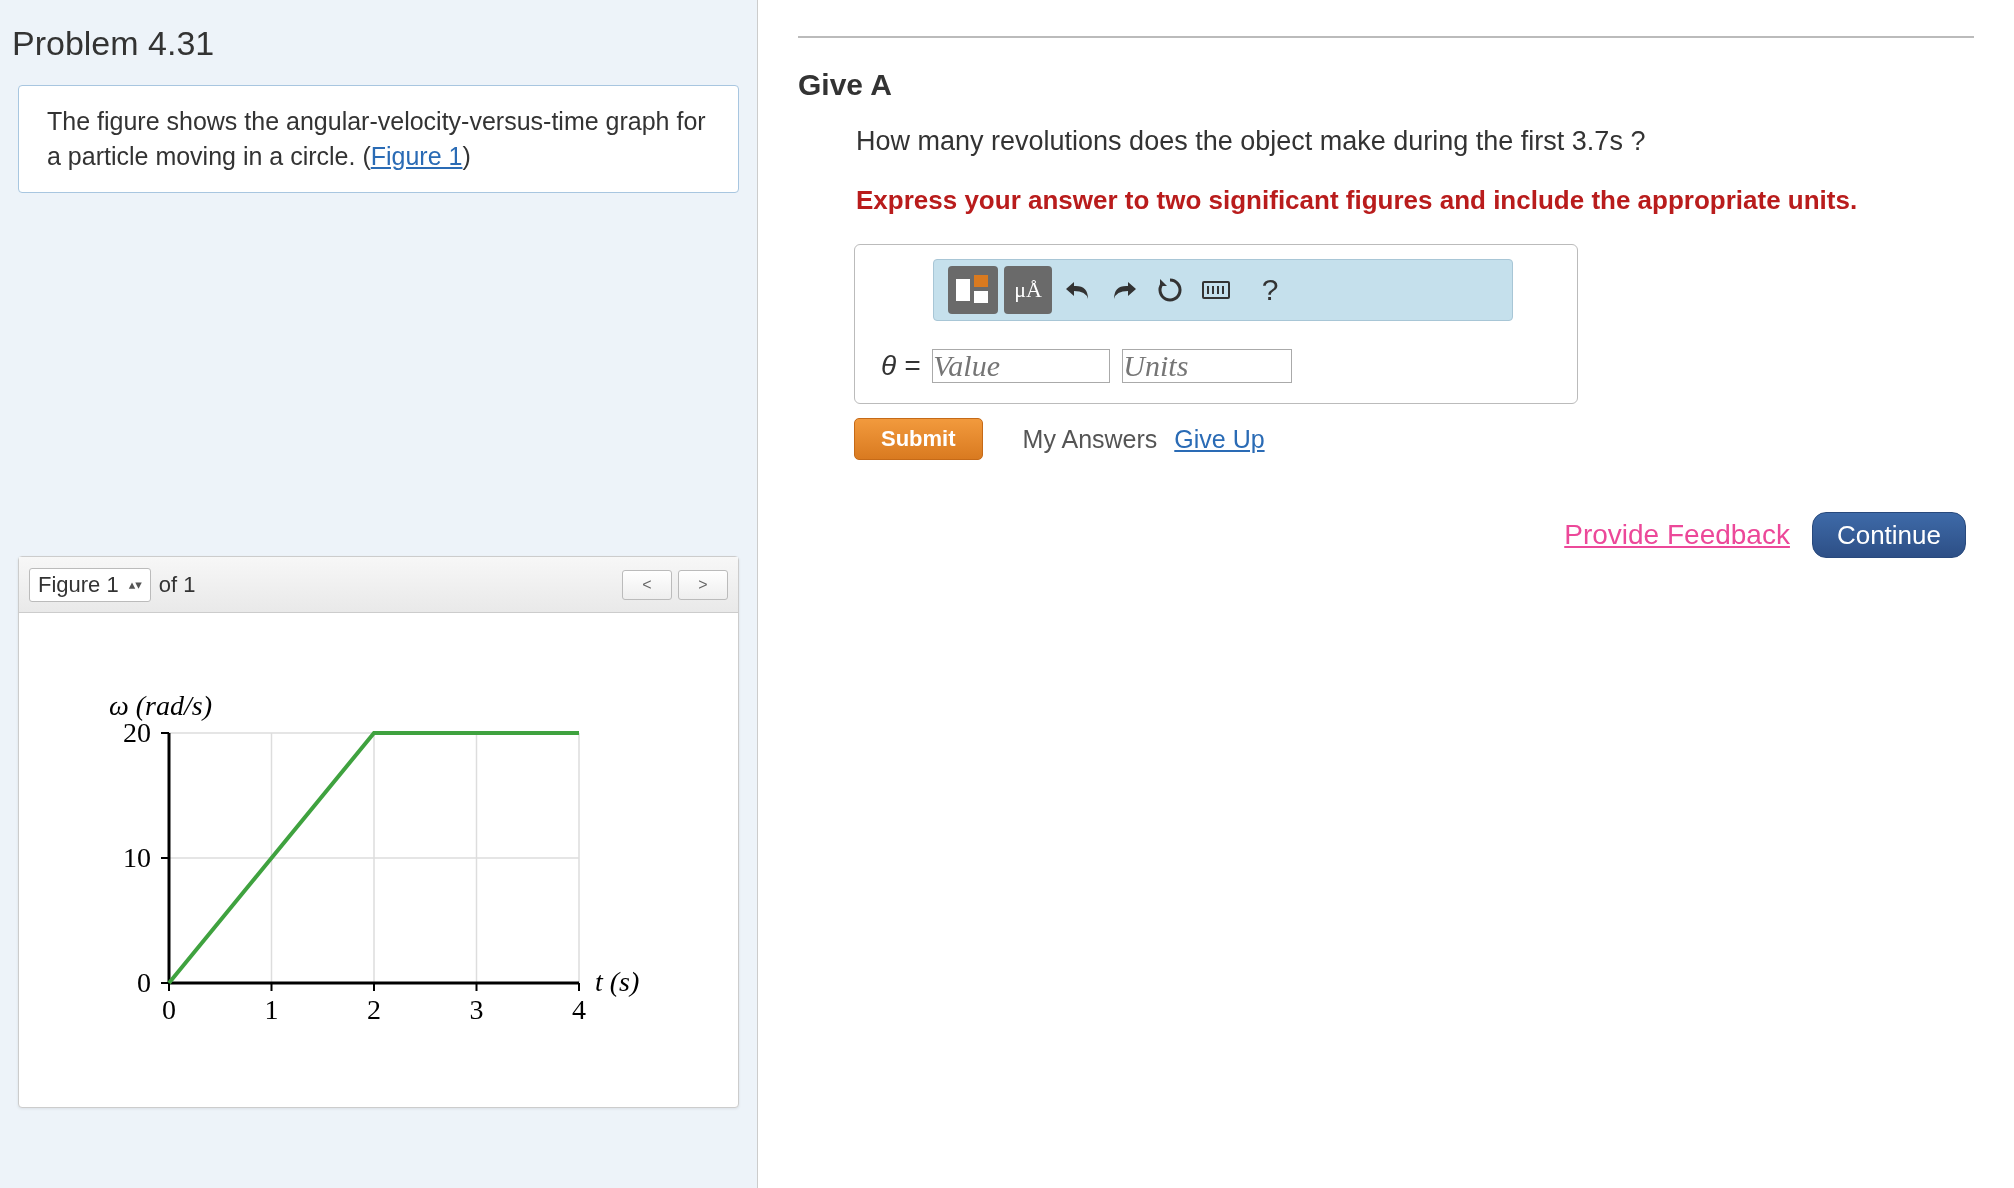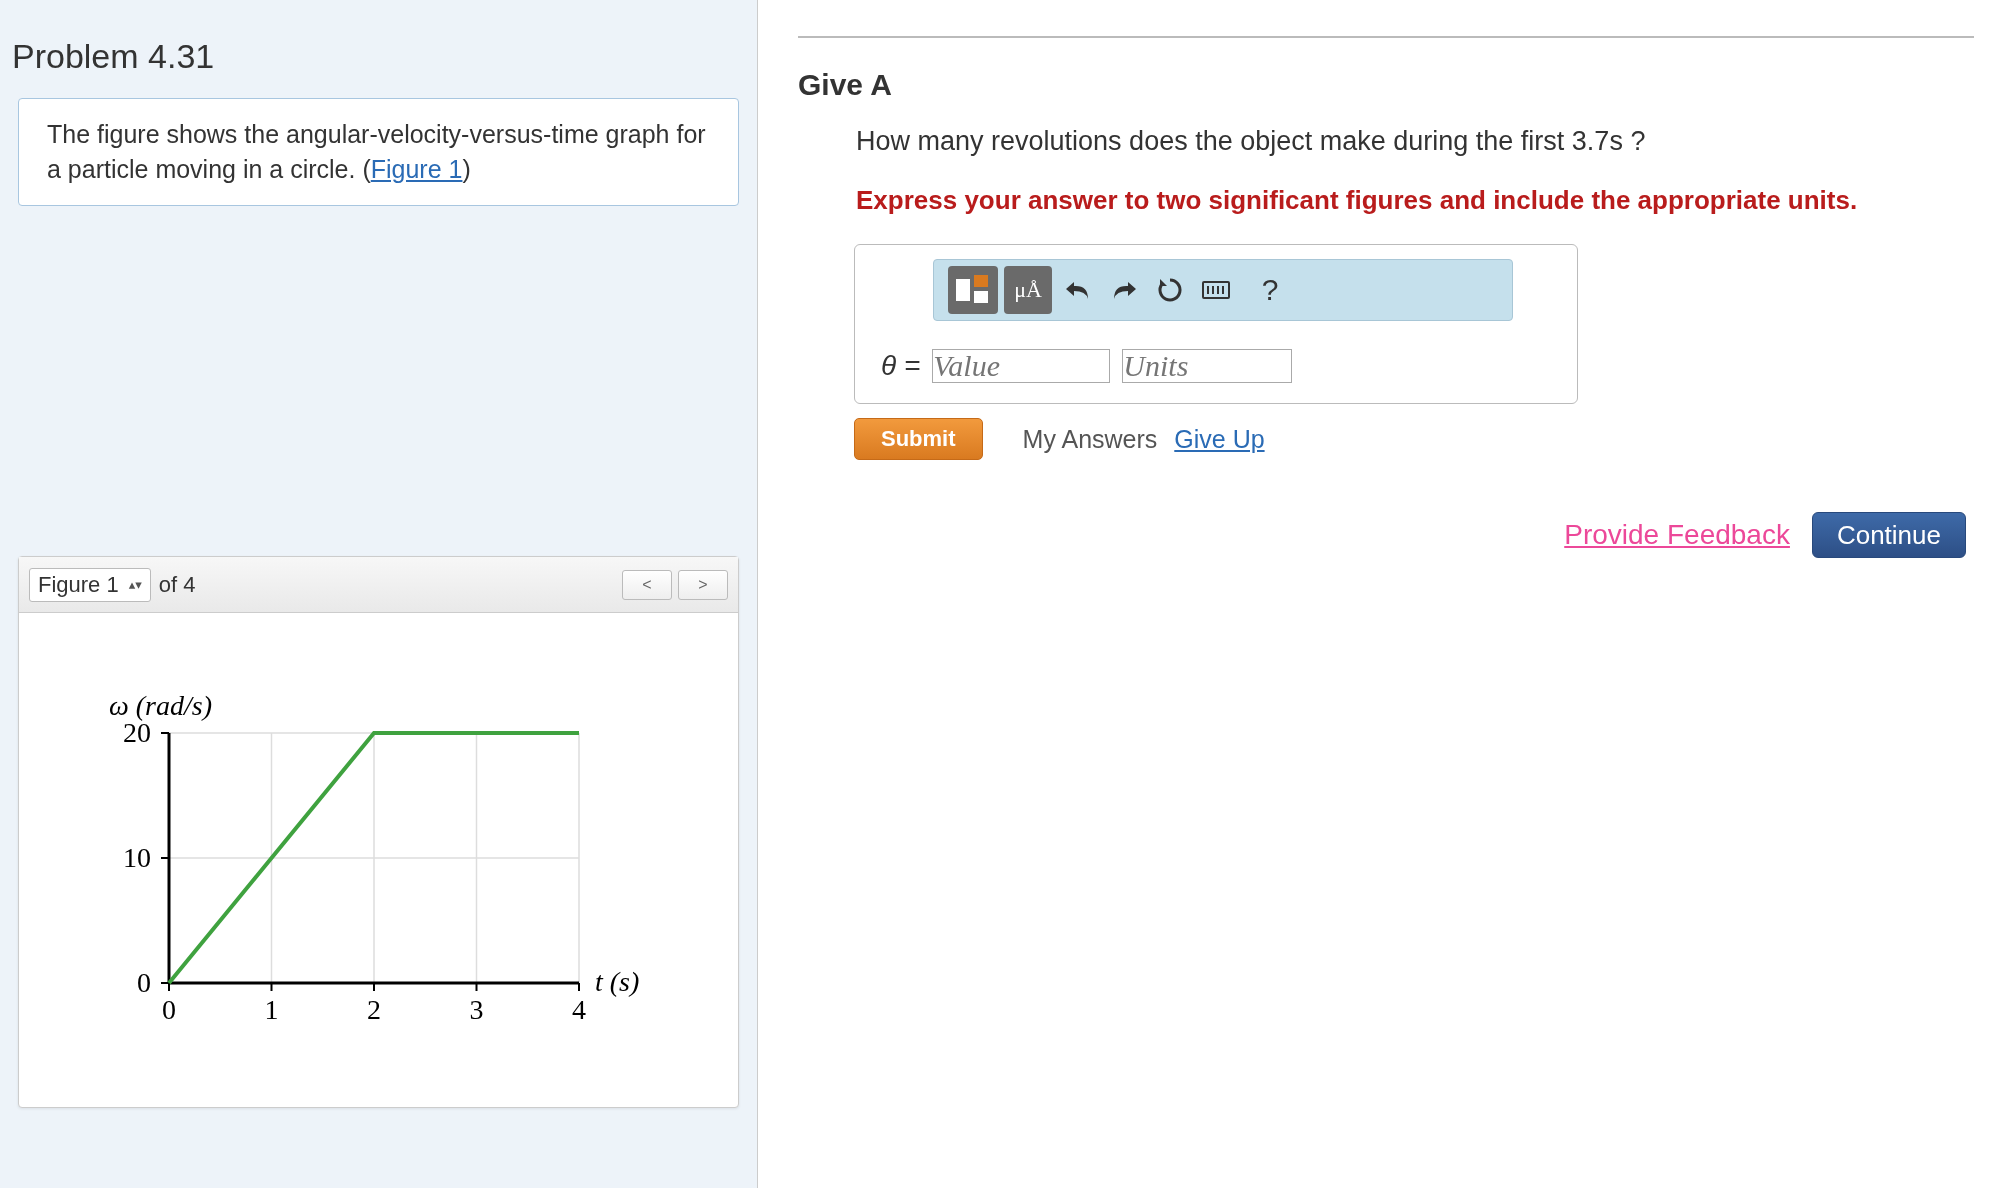--- a/index.html
+++ b/index.html
@@ -14,21 +14,21 @@
   .left-pane {
     width: 758px;
     background: #edf3f9;
     border-right: 1px solid #ccc;
     position: relative;
     padding: 0;
   }
   .problem-title {
     font-size: 34px;
     color: #333;
-    padding: 37px 0 22px 12px;
+    padding: 24px 0 22px 12px;
     font-weight: normal;
   }
   .description-box {
     margin: 0 18px;
     background: #fff;
     border: 1px solid #a8c6e0;
     border-radius: 4px;
     padding: 18px 28px;
     font-size: 25px;
     line-height: 1.4;
@@ -130,21 +130,21 @@
   .ans-links { color:#555;}
   .ans-links a { color:#2a6bb5; text-decoration:underline; margin-left:10px;}
   .footer-row {
     margin-top:52px;
     display:flex; justify-content:flex-end; align-items:center; gap:22px;
     padding-right:8px;
   }
   .footer-row a { color:#ec4899; font-size:28px; text-decoration:underline;}
   .continue-btn {
     background:linear-gradient(#3e6aa8,#2d4f86);
-    color:#fff; border:1px solid #28497c; border-radius:6px;
+    color:#fff; border:1px solid #28497c; border-radius:14px;
     height:46px; padding:0 24px; font-size:26px; cursor:pointer;
   }
   .kbd-icon{
     width:28px;height:18px;border:2px solid #333;border-radius:2px;position:relative;
   }
   .kbd-icon::before{content:"";position:absolute;inset:3px;background:repeating-linear-gradient(90deg,#333 0 2px,transparent 2px 5px);}
   svg text { font-family: Georgia, 'Times New Roman', serif;}
 </style>
 </head>
 <body>
@@ -155,21 +155,21 @@
   <div class="description-box">
     <span>The figure shows the angular-velocity-versus-time graph for a particle moving in a circle. (</span><a href="#">Figure 1</a><span>)</span>
   </div>
 
   <div class="figure-panel">
     <div class="figure-header">
       <div class="fig-select">
         <span>Figure 1</span>
         <span class="spin">▴▾</span>
       </div>
-      <span>of 4</span>
+      <span>of 1</span>
       <div class="fig-nav">
         <button>&lt;</button>
         <button>&gt;</button>
       </div>
     </div>
     <div class="figure-body">
       <svg id="chart" width="580" height="360">
           <line x1="100" x2="100" y1="50" y2="300" stroke="#ddd" stroke-width="1.5"></line>
           <line x1="202.5" x2="202.5" y1="50" y2="300" stroke="#ddd" stroke-width="1.5"></line>
           <line x1="305" x2="305" y1="50" y2="300" stroke="#ddd" stroke-width="1.5"></line>

